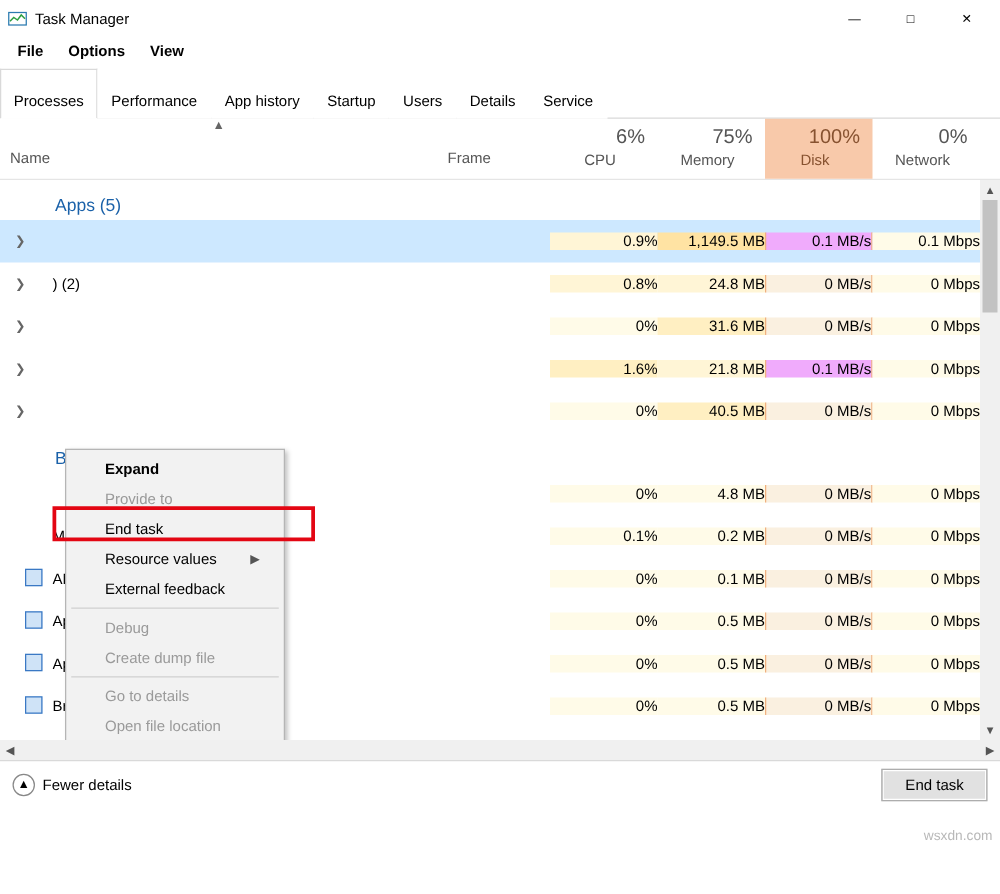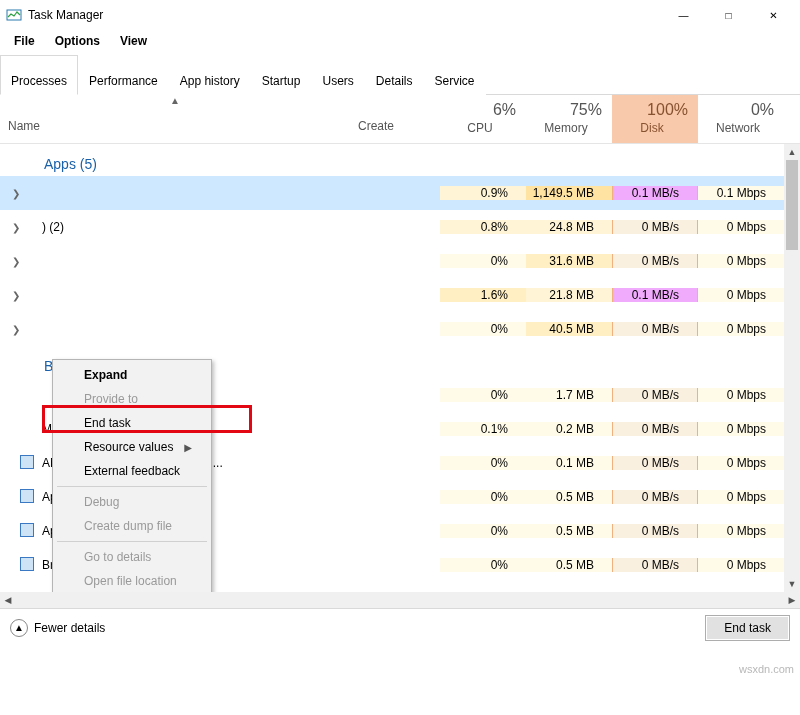--- a/index.html
+++ b/index.html
@@ -36,39 +36,39 @@
     
     .list { position: relative; height: 448px; overflow: hidden; }
     .group-header { color: #1a61a9; font-size: 14px; padding: 12px 8px 4px 12px; margin-left: 32px; }
     .row { display: flex; align-items: center; height: 34px; }
     .row.selected { background: #cde8ff; }
     .row .cell-name { flex: 1; display: flex; align-items: center; padding-left: 8px; min-width: 0; }
     .row .chevron { width: 12px; padding: 0 4px; color: #666; font-size: 10px; }
     .row .proc-icon { width: 16px; height: 16px; margin-right: 6px; flex-shrink: 0; }
     .row .proc-name { white-space: nowrap; overflow: hidden; text-overflow: ellipsis; }
     .row .cell-status { width: 90px; }
-    .row .cell { width: 86px; text-align: right; padding-right: 18px; font-size: 12px; }
+    .row .cell { width: 86px; text-align: right; padding-right: 0; font-size: 12px; }
     .heat0 { background: #fffbe8; }
     .heat1 { background: #fff5d6; }
     .heat2 { background: #ffefc2; }
     .heat3 { background: #ffe3a3; }
     .heatDisk { background: #f0abfc; border-left: 1px solid #f0b080; border-right:1px solid #f0b080;}
     .heatDisk2 { background: #faf0e0; border-left: 1px solid #f0b080; border-right:1px solid #f0b080;}
     .heatNet { background: #fffbe8; }
 
     
     .scrollbar { position: absolute; right: 0; top: 0; bottom: 0; width: 16px; background: #f0f0f0; }
     .scroll-arrow { height: 16px; display:flex; align-items:center; justify-content:center; font-size:9px; color:#555;}
     .scroll-thumb { background: #c2c2c2; margin: 0 2px; border-radius: 0;}
     .hscroll { height: 16px; background: #f0f0f0; display: flex; }
     .hscroll .track{flex:1; position:relative;}
     .hscroll-arrow { width:16px; display:flex; align-items:center; justify-content:center; font-size:9px; color:#555;}
 
     
-    .context-menu { position: absolute; left: 52px; top: 215px; width: 160px; background: #f2f2f2; border: 1px solid #b5b5b5; box-shadow: 2px 2px 4px rgba(0,0,0,.25); padding: 3px; z-index: 100; }
+    .context-menu { position: absolute; left: 52px; top: 215px; width: 176px; background: #f2f2f2; border: 1px solid #b5b5b5; box-shadow: 2px 2px 4px rgba(0,0,0,.25); padding: 3px; z-index: 100; }
     .cm-item { padding: 5px 16px 5px 28px; font-size: 12px; display:flex; align-items:center; justify-content:space-between;}
     .cm-item.bold { font-weight: 600; }
     .cm-item.disabled { color: #9a9a9a; }
     .cm-sep { height: 1px; background: #d0d0d0; margin: 3px 1px; }
     .cm-highlight { position:absolute; border: 3px solid #e30613; left:42px; top:261px; width:210px; height:28px; z-index:101; pointer-events:none;}
     .cm-arrow { font-size:10px; color:#555;}
 
     
     .footer { display: flex; align-items: center; justify-content: space-between; height: 38px; padding: 0 10px; border-top: 1px solid #d9d9d9; }
     .fewer { display: flex; align-items: center; gap: 6px; font-size: 12px; }
@@ -111,21 +111,21 @@
   <div class="tab">Users</div>
   <div class="tab">Details</div>
   <div class="tab">Service</div>
 </div>
 
 <div class="header-row">
   <div class="col-name">
     <span class="sort-ind">▲</span>
     <div class="name-label">Name</div>
   </div>
-  <div class="col-status">Create</div>
+  <div class="col-status">Frame</div>
   <div class="col-metric">
     <div class="pct">6%</div>
     <div class="lbl">CPU</div>
   </div>
   <div class="col-metric">
     <div class="pct">75%</div>
     <div class="lbl">Memory</div>
   </div>
   <div class="col-metric hot">
     <div class="pct">100%</div>
@@ -208,21 +208,21 @@
       </div>
       <div class="group-header">Bac</div>
       <div class="row">
         <div class="cell-name">
           <span class="chevron"></span>
           <span class="proc-icon"></span>
           <span class="proc-name"></span>
         </div>
         <div class="cell-status"></div>
         <div class="cell heat0">0%</div>
-        <div class="cell heat0">1.7 MB</div>
+        <div class="cell heat0">4.8 MB</div>
         <div class="cell heatDisk2">0 MB/s</div>
         <div class="cell heatNet">0 Mbps</div>
         <div style="width: 16px;"></div>
       </div>
       <div class="row">
         <div class="cell-name">
           <span class="chevron"></span>
           <span class="proc-icon"></span>
           <span class="proc-name">Mo...</span>
         </div>

